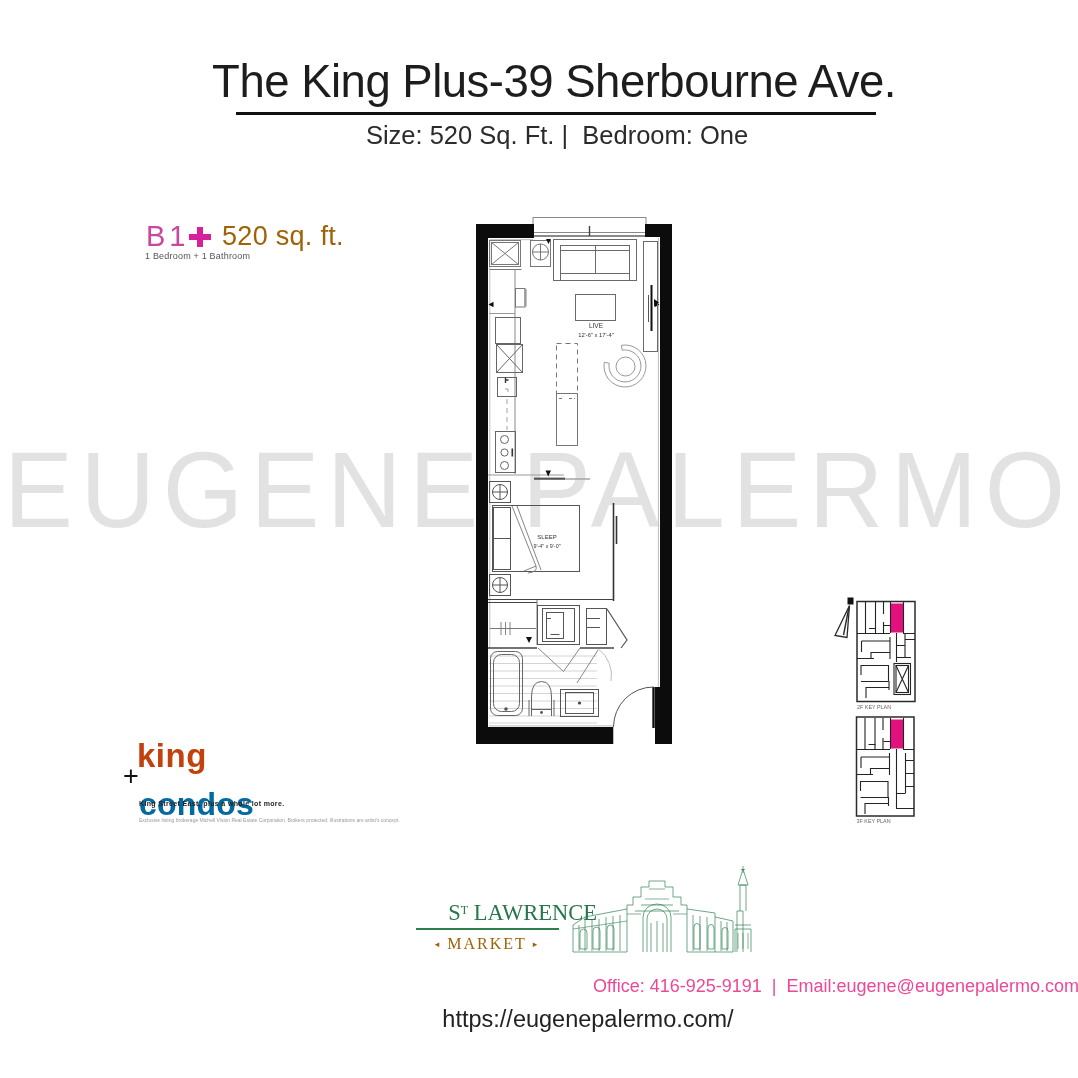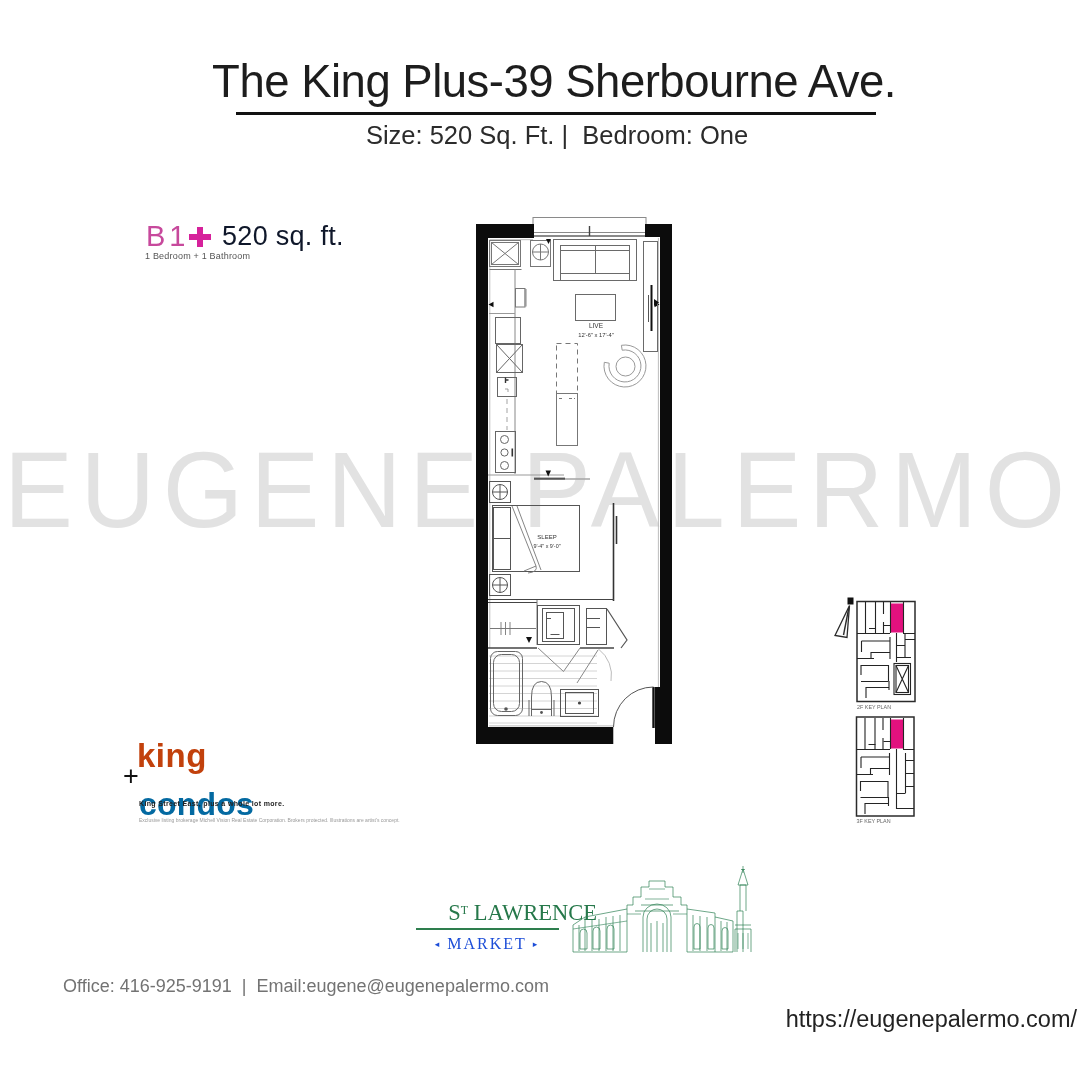--- a/index.html
+++ b/index.html
@@ -17,21 +17,21 @@
 
   <div class="abs" style="left:236px;top:112px;width:640px;height:2.6px;background:#111;"></div>
 
   <div class="abs" style="left:18px;top:121px;width:1078px;text-align:center;font-size:25.5px;color:#2b2b2b;">Size: 520 Sq. Ft. |&nbsp; Bedroom: One</div>
 
   <div class="abs" style="left:138px;top:220px;font-size:29px;color:#c7499c;letter-spacing:4px;margin-left:8px;">B1</div>
 
   <div class="abs" style="left:189px;top:234px;width:22px;height:6px;background:#d6219b;"></div>
   <div class="abs" style="left:197px;top:227px;width:6px;height:19.5px;background:#d6219b;"></div>
 
-  <div class="abs" style="left:222px;top:221px;font-size:27px;color:#0f172a;letter-spacing:0.3px;">520 sq. ft.</div>
+  <div class="abs" style="left:222px;top:221px;font-size:27px;color:#a16207;letter-spacing:0.3px;">520 sq. ft.</div>
 
   <div class="abs" style="left:138px;top:251px;font-size:9px;color:#555;letter-spacing:0.2px;margin-left:7px;">1 Bedroom + 1 Bathroom</div>
 
   <svg class="abs" style="left:455px;top:205px;" width="230" height="550" viewBox="455 205 230 550" fill="none">
 
     <g stroke="#8a8a8a" stroke-width="1">
       <rect x="533" y="217.5" width="113" height="19" fill="#fff"></rect>
       <line x1="533" y1="232.5" x2="646" y2="232.5"></line>
       <line x1="533" y1="235.5" x2="646" y2="235.5"></line>
       <line x1="589.5" y1="226" x2="589.5" y2="236" stroke="#444" stroke-width="1.4"></line>
@@ -317,21 +317,21 @@
   <div class="abs" style="left:139px;top:786px;font-size:32px;font-weight:bold;color:#0369a1;letter-spacing:0.2px;">condos</div>
 
   <div class="abs" style="left:139px;top:800px;font-size:7px;font-weight:bold;color:#222;letter-spacing:0.35px;">King Street East, plus a whole lot more.</div>
 
   <div class="abs" style="left:139px;top:817px;font-size:5px;color:#999;white-space:nowrap;">Exclusive listing brokerage  Michell Vision  Real Estate Corporation.  Brokers protected.  Illustrations are artist's concept.</div>
 
   <div class="abs" style="left:377px;top:900px;width:220px;text-align:right;font-family:'Liberation Serif',serif;color:#26784a;font-size:22.5px;white-space:nowrap;">S<sup style="font-size:12px;position:relative;top:2px;">T</sup> LAWRENCE</div>
 
   <div class="abs" style="left:416px;top:928px;width:143px;height:1.8px;background:#2e7e4e;"></div>
 
-  <div class="abs" style="left:377px;top:935px;width:220px;text-align:center;font-family:'Liberation Serif',serif;color:#1d4ed8;font-size:16px;letter-spacing:2px;white-space:nowrap;"><span style="font-size:9px;position:relative;top:-2.5px;">◂</span>&nbsp;MARKET&nbsp;<span style="font-size:9px;position:relative;top:-2.5px;">▸</span></div>
+  <div class="abs" style="left:377px;top:935px;width:220px;text-align:center;font-family:'Liberation Serif',serif;color:#a16207;font-size:16px;letter-spacing:2px;white-space:nowrap;"><span style="font-size:9px;position:relative;top:-2.5px;">◂</span>&nbsp;MARKET&nbsp;<span style="font-size:9px;position:relative;top:-2.5px;">▸</span></div>
 
   <svg class="abs" style="left:565px;top:865px;" width="200" height="95" viewBox="0 0 200 95" fill="none" stroke="#2e8155" stroke-width="0.7">
 
     <g>
       <path d="M8,87 L62,87 M8,87 L8,60 M8,60 L20,52 L62,44"></path>
       <path d="M14,60 L14,86 M20,52 L20,86 M27,55 L27,86 M34,54 L34,86 M41,52 L41,86 M48,51 L48,86 M55,50 L55,86"></path>
       <path d="M15,68 A3.5 4 0 0 1 22,68 L22,84 L15,84 Z M28,66 A3.5 4 0 0 1 35,66 L35,84 L28,84 Z M42,64 A3.5 4 0 0 1 49,64 L49,84 L42,84 Z"></path>
       <path d="M8,64 L62,56" stroke-width="0.6"></path>
     </g>
 
@@ -355,17 +355,17 @@
       <path d="M175,46 L175,20 L181,20 L181,46"></path>
       <path d="M178,4 L173,20 L183,20 Z"></path>
       <path d="M178,1 L178,8 M176,4.5 L180,4.5"></path>
       <path d="M170,60 L186,60 M170,87 L170,64 L186,64 L186,87"></path>
       <path d="M173,68 L173,84 M178,68 L178,84 M183,68 L183,84" stroke-width="0.6"></path>
     </g>
 
     <path d="M62,49 L76,49 M108,49 L122,49" stroke-width="0.6"></path>
   </svg>
 
-  <div class="abs" style="left:63px;top:976px;width:1016px;text-align:left;font-size:18px;color:#737373;">Office: 416-925-9191&nbsp; | &nbsp;Email:eugene@eugenepalermo.com</div>
-
-  <div class="abs" style="left:99px;top:1006px;width:978px;text-align:right;font-size:23.5px;color:#222;">https://eugenepalermo.com/</div>
+  <div class="abs" style="left:63px;top:976px;width:1016px;text-align:right;font-size:18px;color:#ec4899;">Office: 416-925-9191&nbsp; | &nbsp;Email:eugene@eugenepalermo.com</div>
+
+  <div class="abs" style="left:99px;top:1006px;width:978px;text-align:center;font-size:23.5px;color:#222;">https://eugenepalermo.com/</div>
 
 </div>
 
 </body></html>

